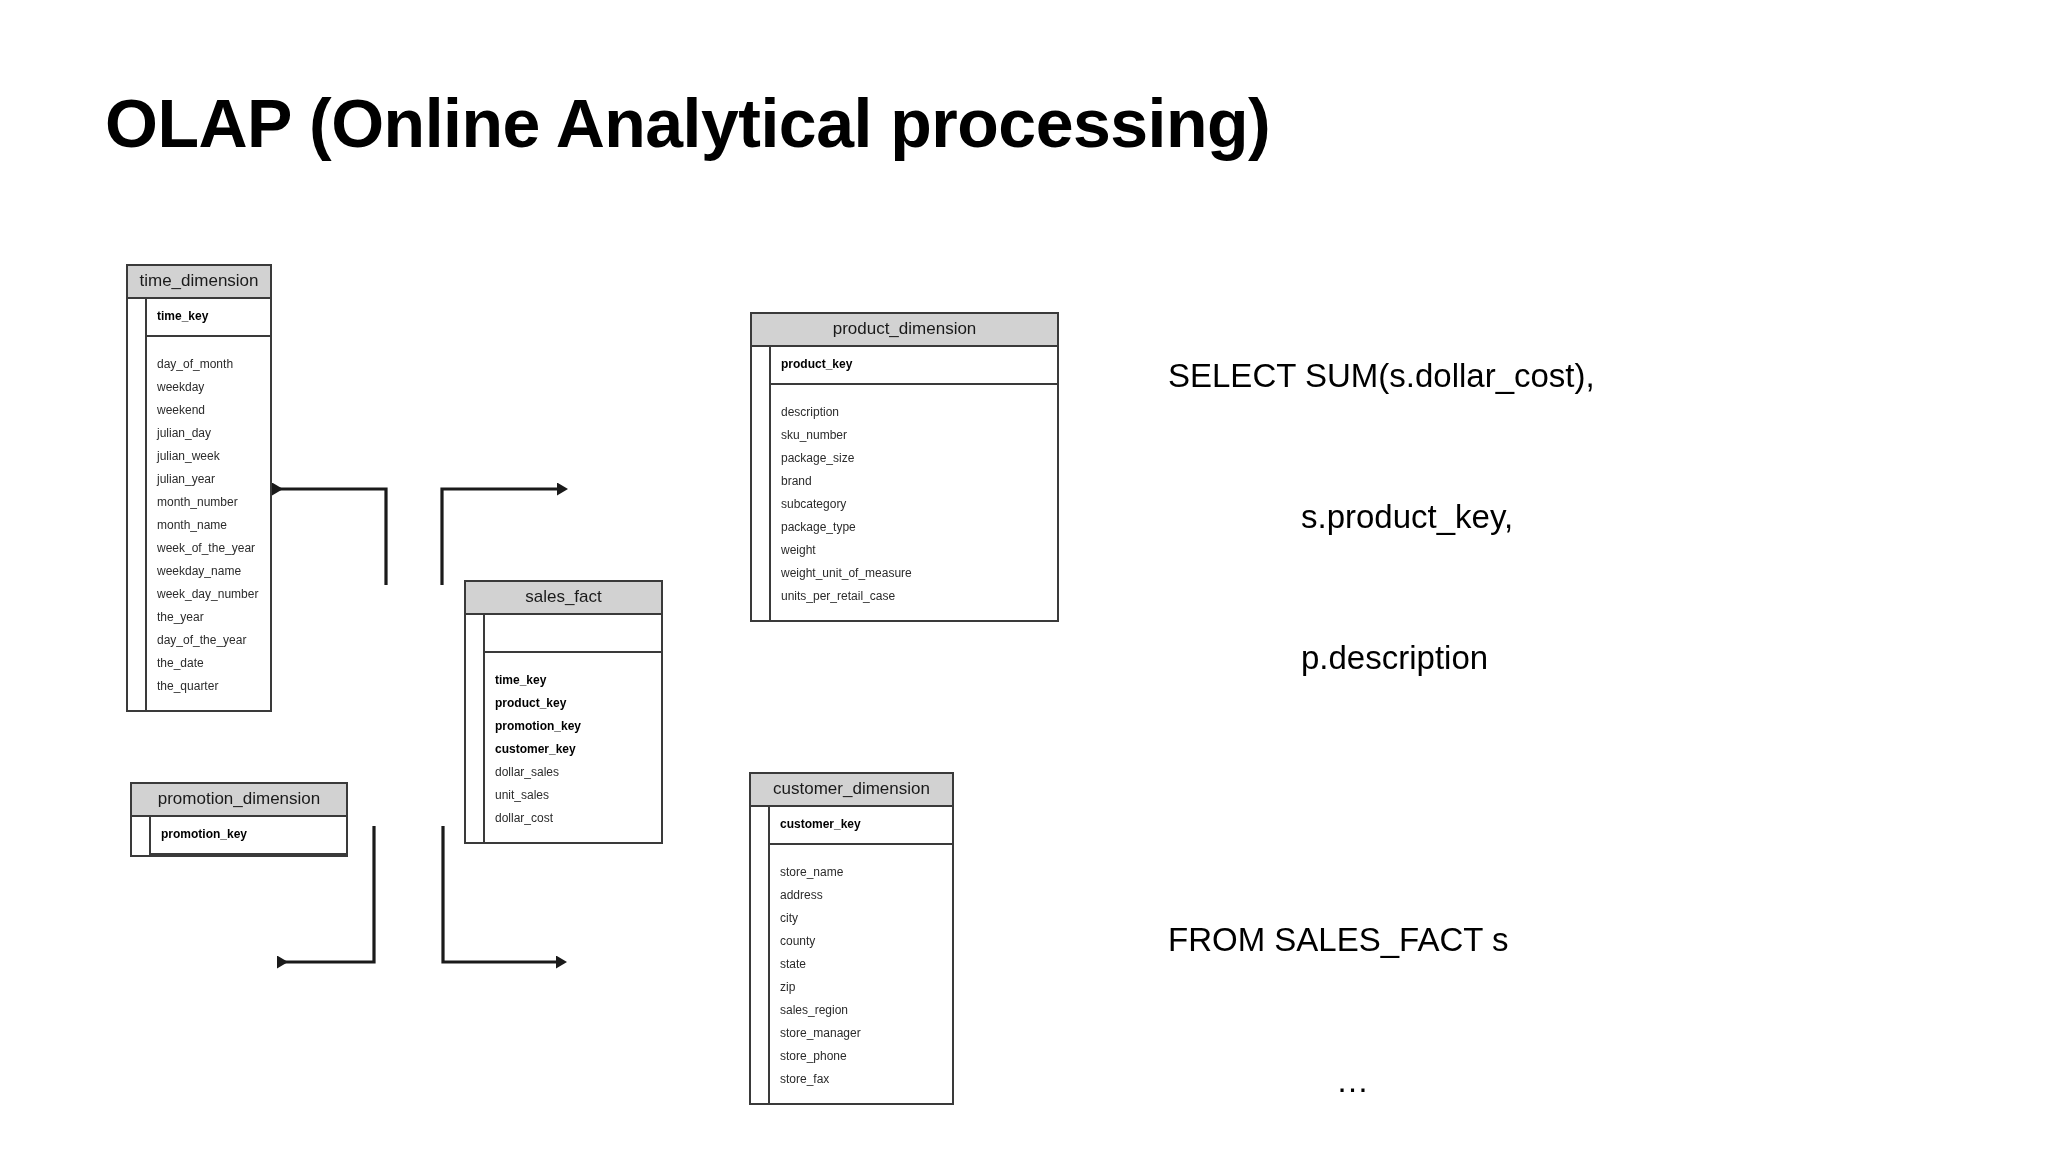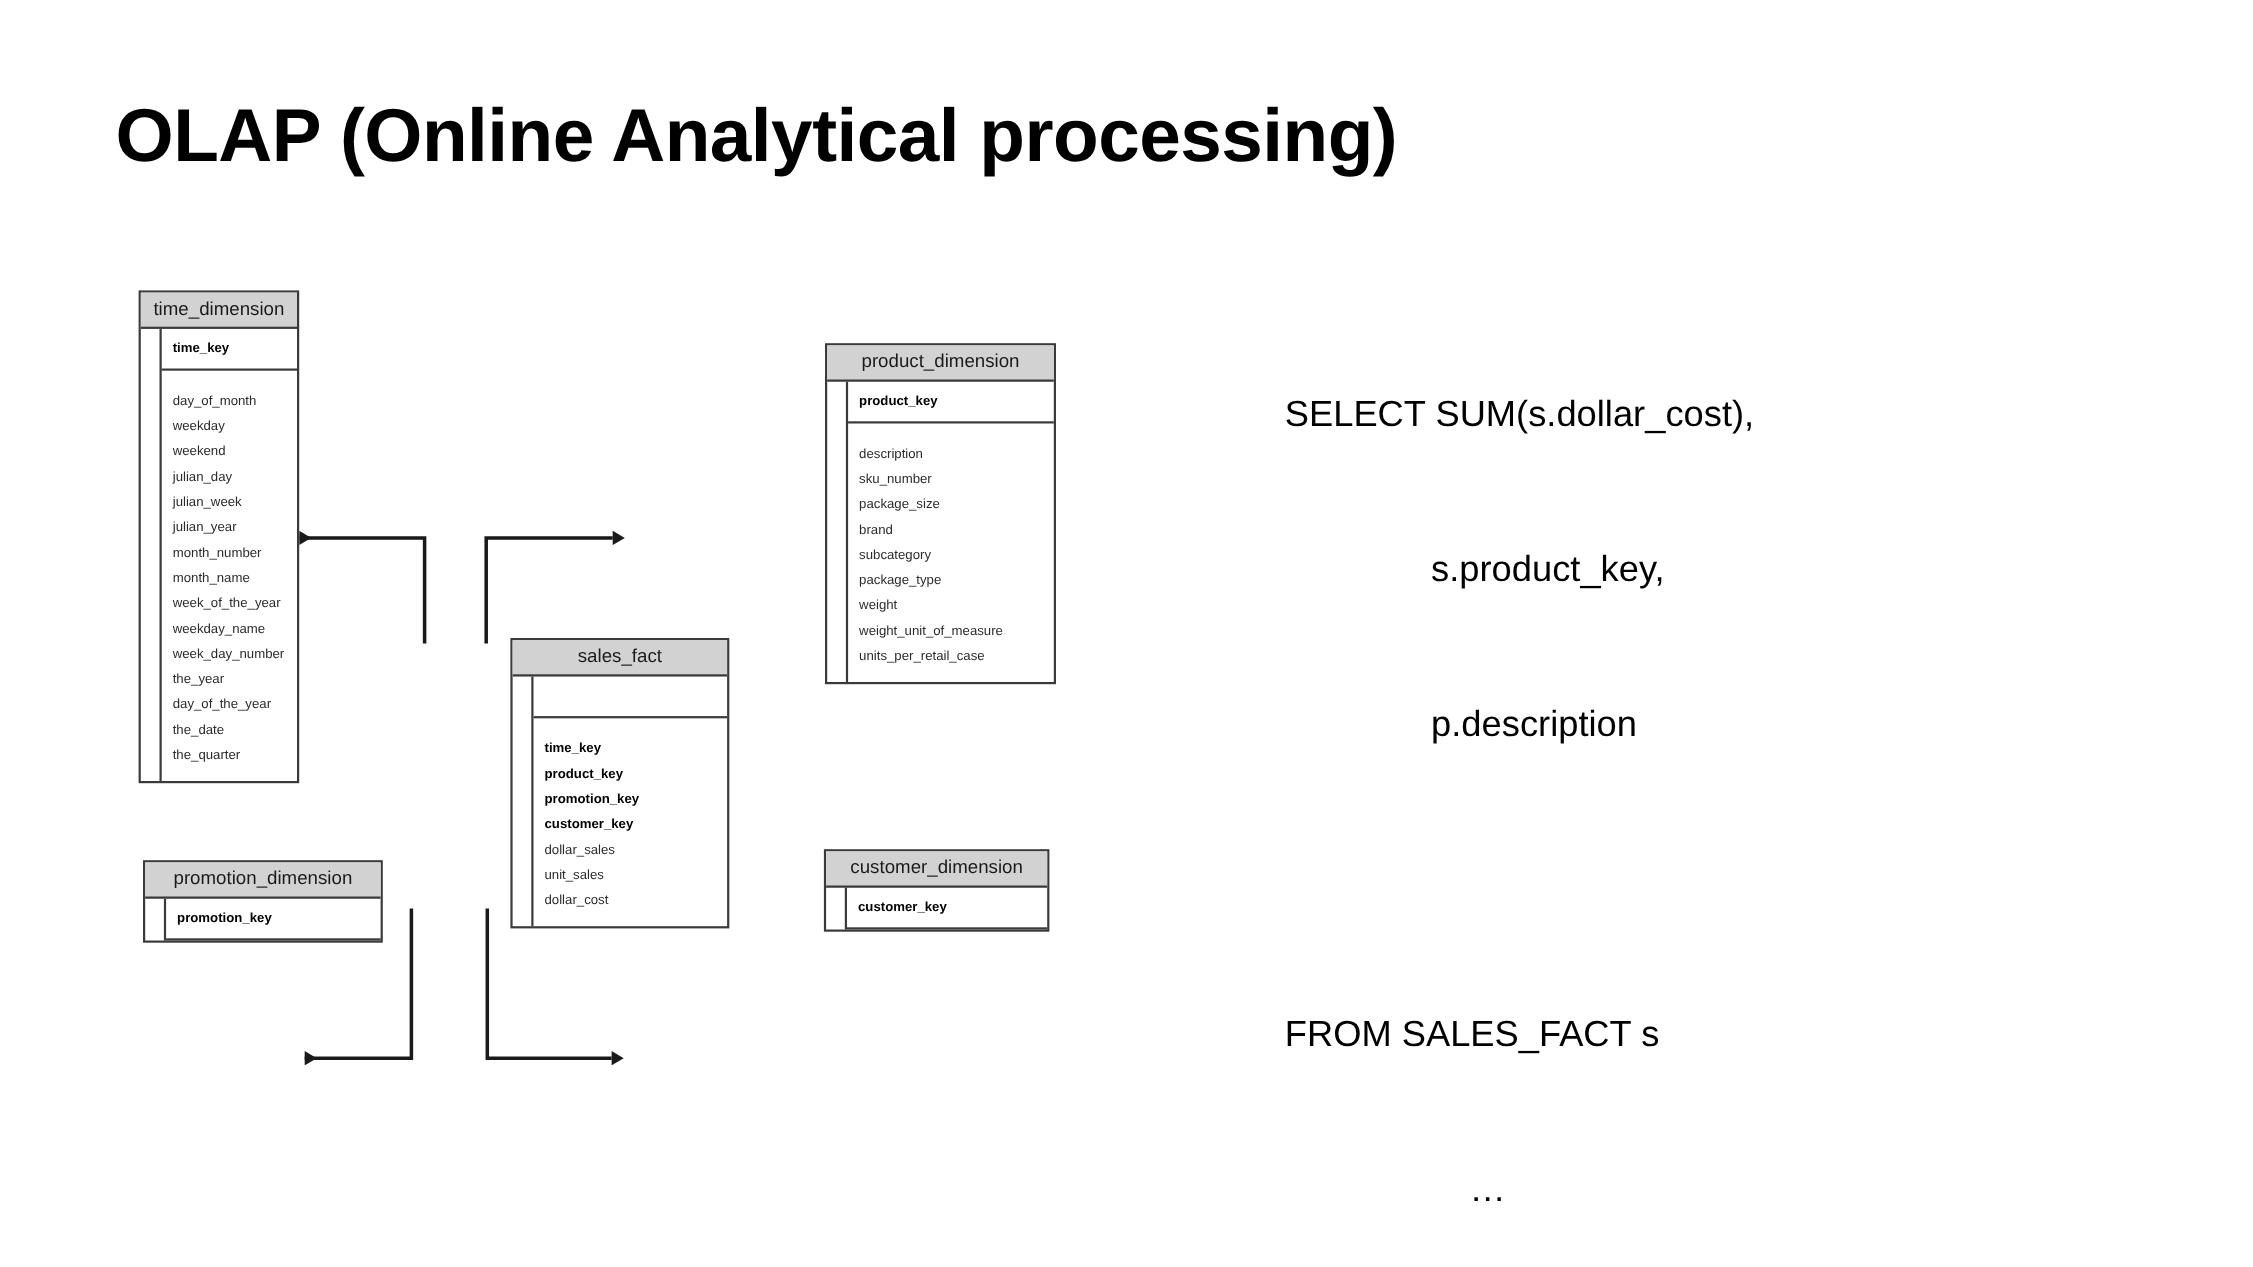--- a/index.html
+++ b/index.html
@@ -168,21 +168,21 @@
           <div class="field">week_day_number</div>
           <div class="field">the_year</div>
           <div class="field">day_of_the_year</div>
           <div class="field">the_date</div>
           <div class="field">the_quarter</div>
         </div>
       </div>
     </div>
   </div>
 
-  <div class="entity" style="left:750px; top:312px; width:210px;">
+  <div class="entity" style="left:750px; top:312px; width:309px;">
     <div class="entity-title">product_dimension</div>
     <div class="entity-body">
       <div class="gutter"></div>
       <div class="fields">
         <div class="pk-section">
           <div class="field">product_key</div>
         </div>
         <div class="attr-section">
           <div class="field">description</div>
           <div class="field">sku_number</div>
@@ -232,20 +232,32 @@
   </div>
 
   <div class="entity" style="left:749px; top:772px; width:205px;">
     <div class="entity-title">customer_dimension</div>
     <div class="entity-body">
       <div class="gutter"></div>
       <div class="fields">
         <div class="pk-section">
           <div class="field">customer_key</div>
         </div>
+        <div class="attr-section">
+          <div class="field">store_name</div>
+          <div class="field">address</div>
+          <div class="field">city</div>
+          <div class="field">county</div>
+          <div class="field">state</div>
+          <div class="field">zip</div>
+          <div class="field">sales_region</div>
+          <div class="field">store_manager</div>
+          <div class="field">store_phone</div>
+          <div class="field">store_fax</div>
+        </div>
       </div>
     </div>
   </div>
 
 </div>
 
 <div id="sql-block">
   <div class="sql-line">SELECT SUM(s.dollar_cost),</div>
   <div class="sql-line sql-indent-1">s.product_key,</div>
   <div class="sql-line sql-indent-1">p.description</div>

